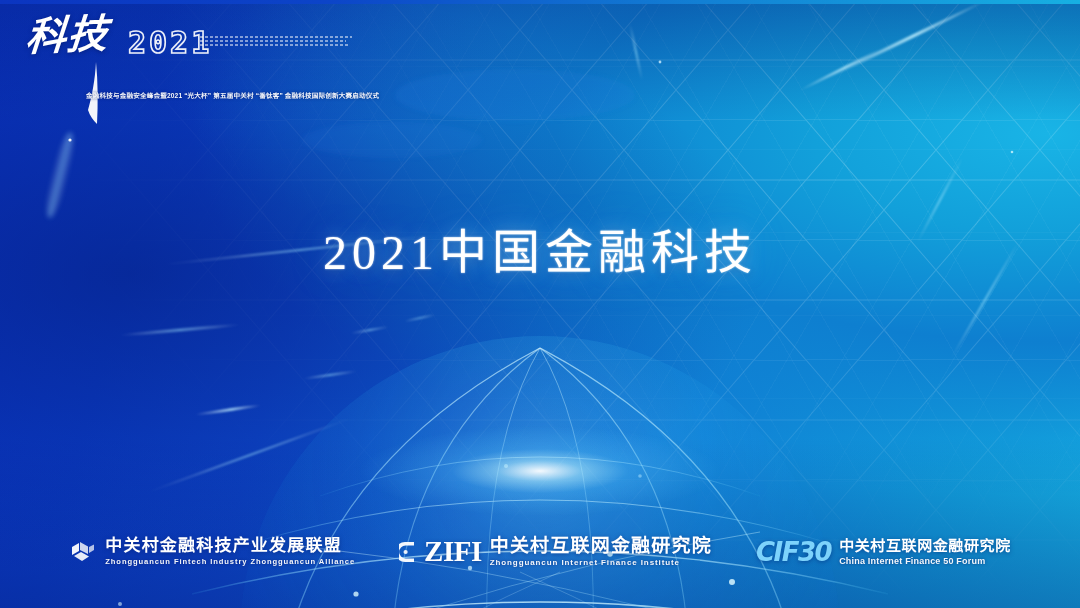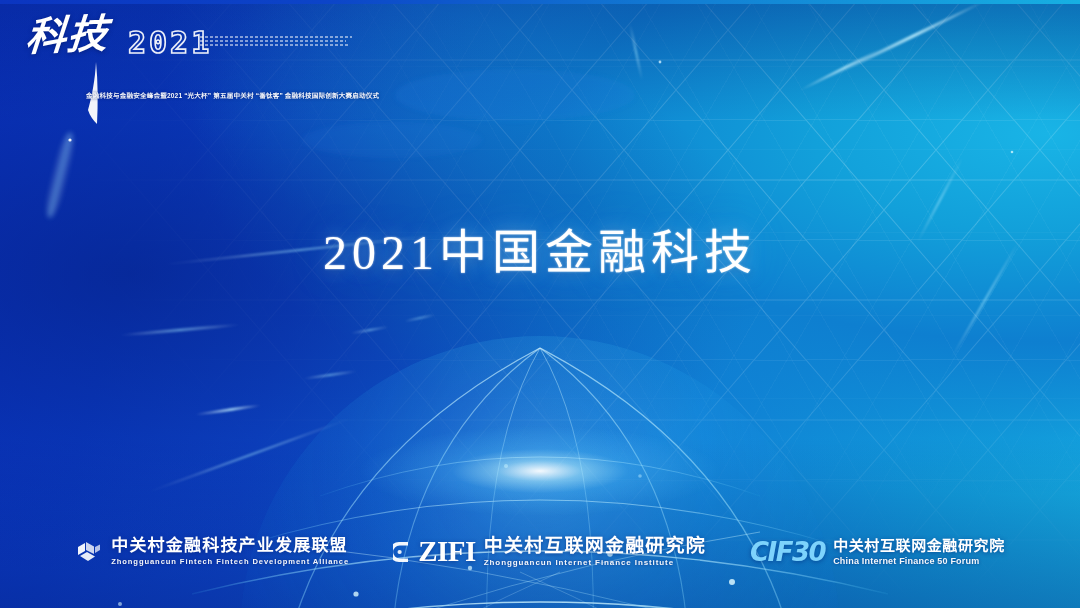--- a/index.html
+++ b/index.html
@@ -331,21 +331,21 @@
 
     <div class="flogo zfida">
       <svg class="flogo-mark" width="28" height="28" viewBox="0 0 28 28">
         <path d="M3 9 L10 5 L10 13 L3 17 Z" fill="#ffffff" opacity=".95"></path>
         <path d="M11 4 L19 8.5 L19 16 L11 12 Z" fill="#ffffff" opacity=".8"></path>
         <path d="M5 18 L12 14 L20 18.5 L13 23 Z" fill="#ffffff" opacity=".9"></path>
         <path d="M20 9 L25 6.5 L25 12 L20 15 Z" fill="#ffffff" opacity=".7"></path>
       </svg>
       <div class="flogo-txt">
         <div class="flogo-cn">中关村金融科技产业发展联盟</div>
-        <div class="flogo-en">Zhongguancun Fintech Fintech Development Alliance</div>
+        <div class="flogo-en">Zhongguancun Fintech Industry Zhongguancun Alliance</div>
       </div>
     </div>
 
     <div class="flogo zifi">
       <svg class="flogo-mark" width="17" height="26" viewBox="0 0 17 26">
         <path d="M15 3 L6 3 A6 6 0 0 0 6 23 L15 23 L15 19.5 L6.6 19.5 A2.7 2.7 0 0 1 6.6 6.5 L15 6.5 Z" fill="#ffffff" opacity=".95"></path>
         <circle cx="6.6" cy="13" r="2.1" fill="#ffffff" opacity=".9"></circle>
       </svg>
       <span class="zifi-word">ZIFI</span>
       <div class="flogo-txt">

